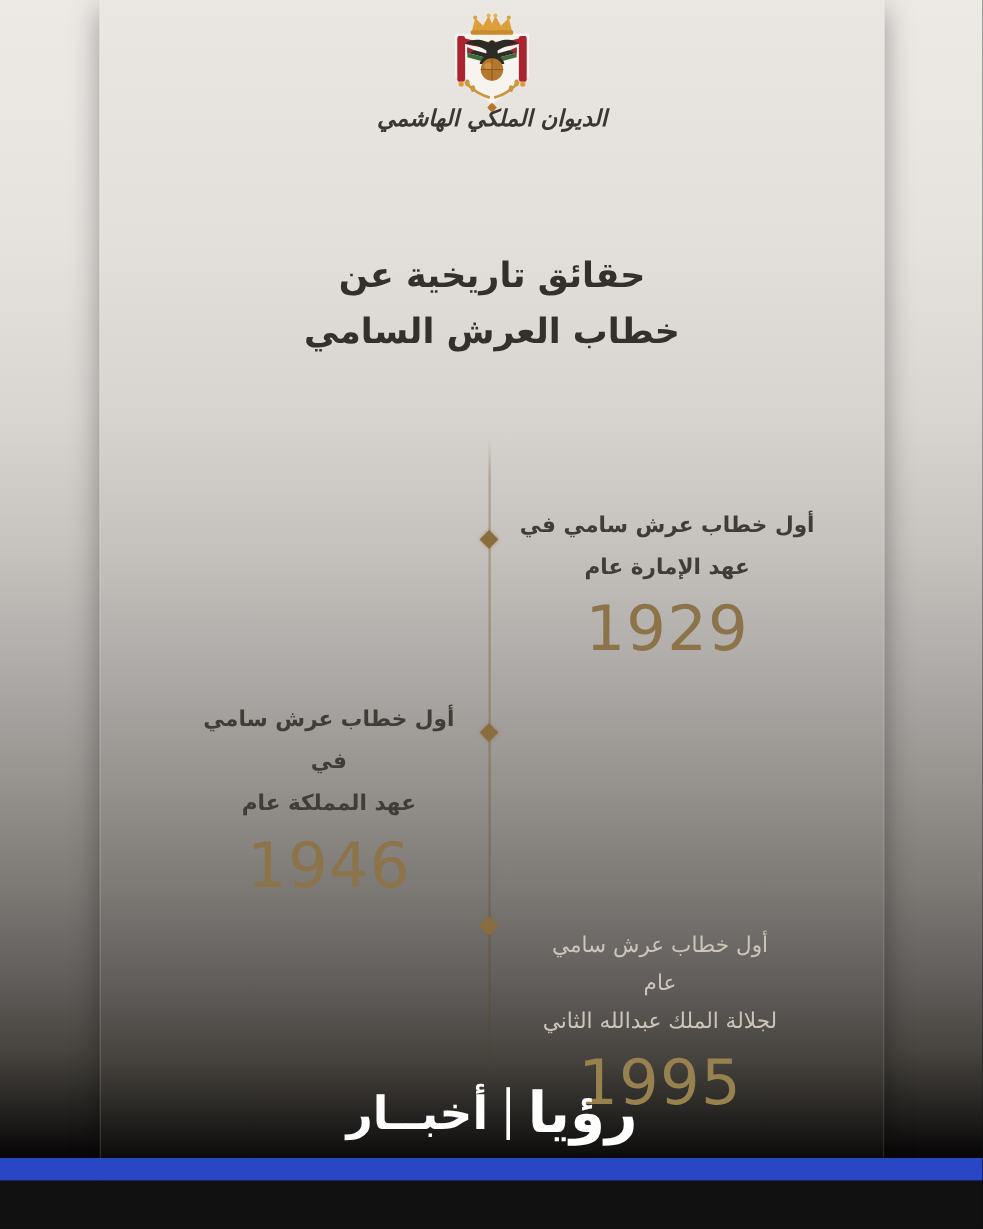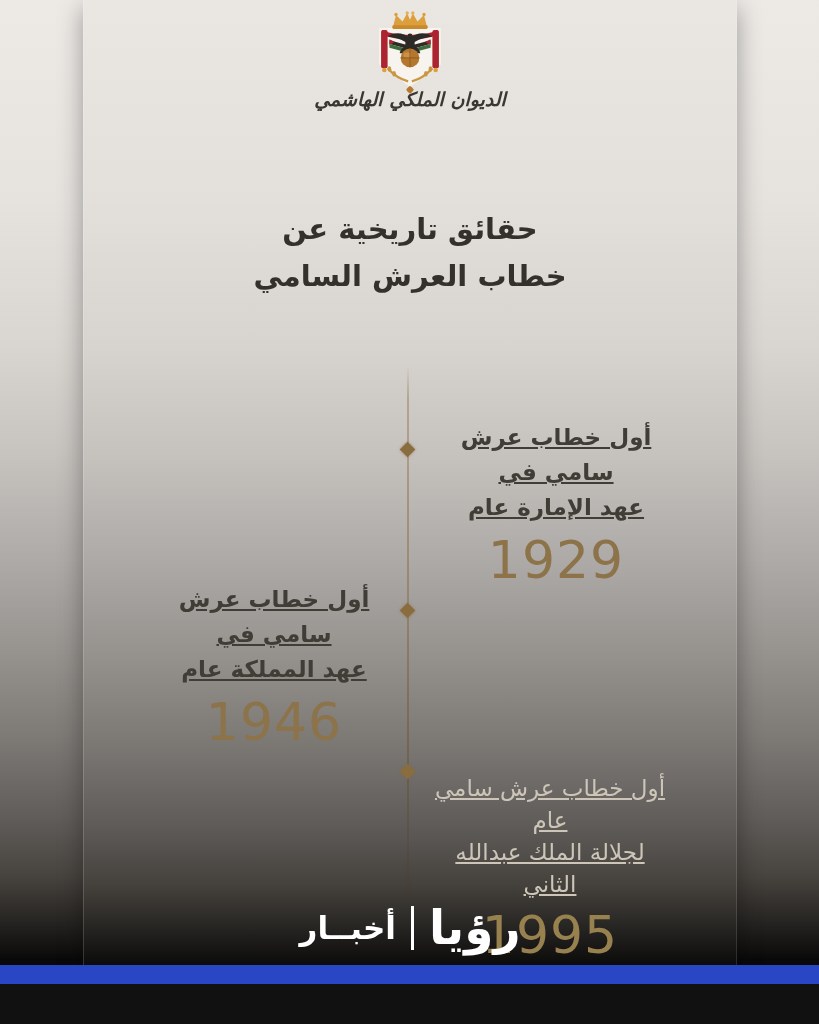--- a/index.html
+++ b/index.html
@@ -40,33 +40,33 @@
     background:linear-gradient(180deg,
       rgba(150,128,95,0) 0%, rgba(150,128,95,.5) 6%,
       rgba(138,115,82,.6) 45%, rgba(100,83,62,.6) 80%,
       rgba(70,58,44,.45) 100%);
   }
   .diamond{
     position:absolute;width:11px;height:11px;background:#8a6d3e;
     transform:rotate(45deg);box-shadow:0 0 3px rgba(138,109,62,.6);
   }
   .tl-item{position:absolute;text-align:center;}
-  .tl-item .line{font-size:23px;line-height:35px;color:#403c36;font-weight:bold;text-decoration:underline;}
+  .tl-item .line{font-size:18px;line-height:35px;color:#403c36;font-weight:bold;}
   .tl-item .year{font-size:52px;color:#8c7349;margin-top:5px;letter-spacing:1px;}
   .tl-item.dark .line{color:#cdc5b8;font-weight:normal;}
   .tl-item.dark .line{line-height:32px;}
   .tl-item.dark .year{color:#97814f;}
   .brand-row{
     position:absolute;top:900px;left:0;width:100%;
     display:flex;flex-direction:row;justify-content:center;align-items:center;
     direction:rtl;gap:15px;color:#ffffff;
   }
   .brand-roya{font-size:47px;font-weight:bold;line-height:56px;}
   .brand-sep{width:3px;height:44px;background:#ffffff;}
-  .brand-news{font-size:31px;font-weight:bold;line-height:56px;}
+  .brand-news{font-size:38px;font-weight:bold;line-height:56px;}
   .handle{
     position:absolute;top:960px;left:0;width:100%;text-align:center;
     color:#ffffff;font-size:25px;font-weight:bold;letter-spacing:8px;
     padding-left:8px;box-sizing:border-box;
   }
   .blue-bar{position:absolute;left:0;bottom:0;width:100%;height:19px;background:#2946c4;}
 </style>
 </head>
 <body>
 

